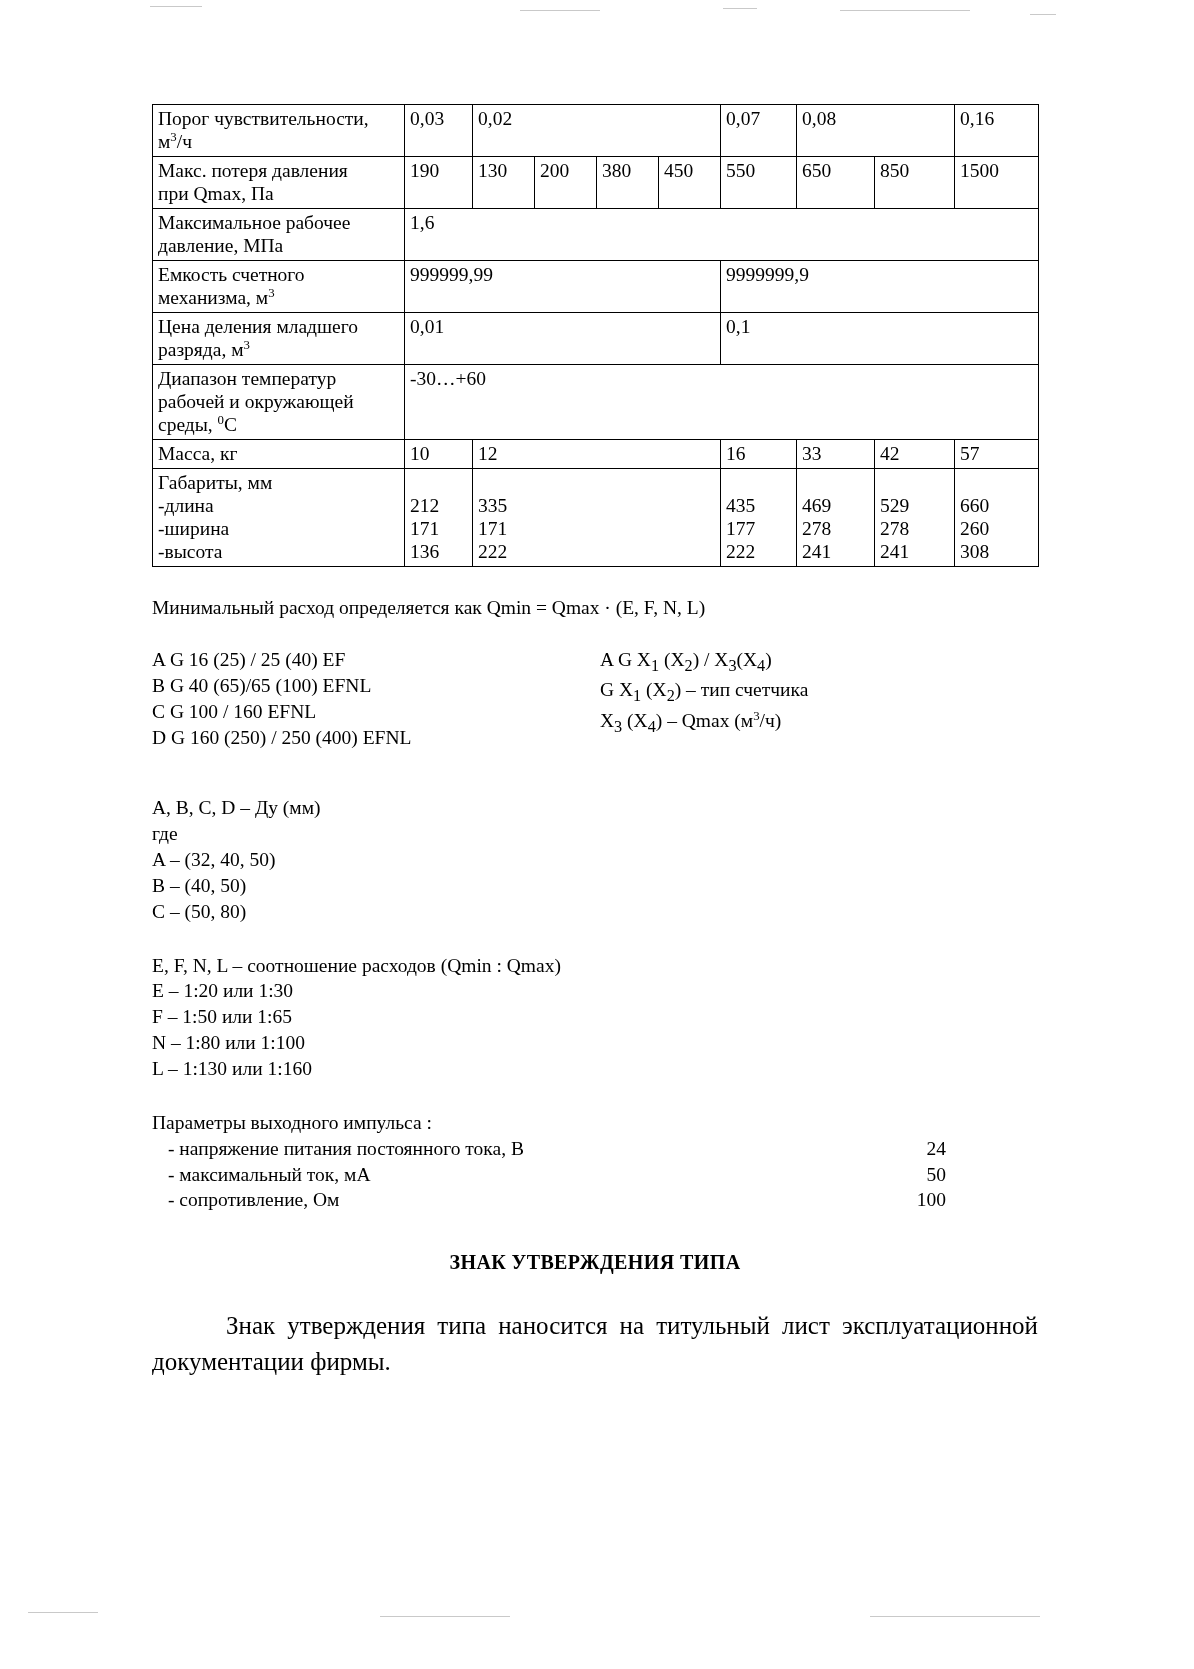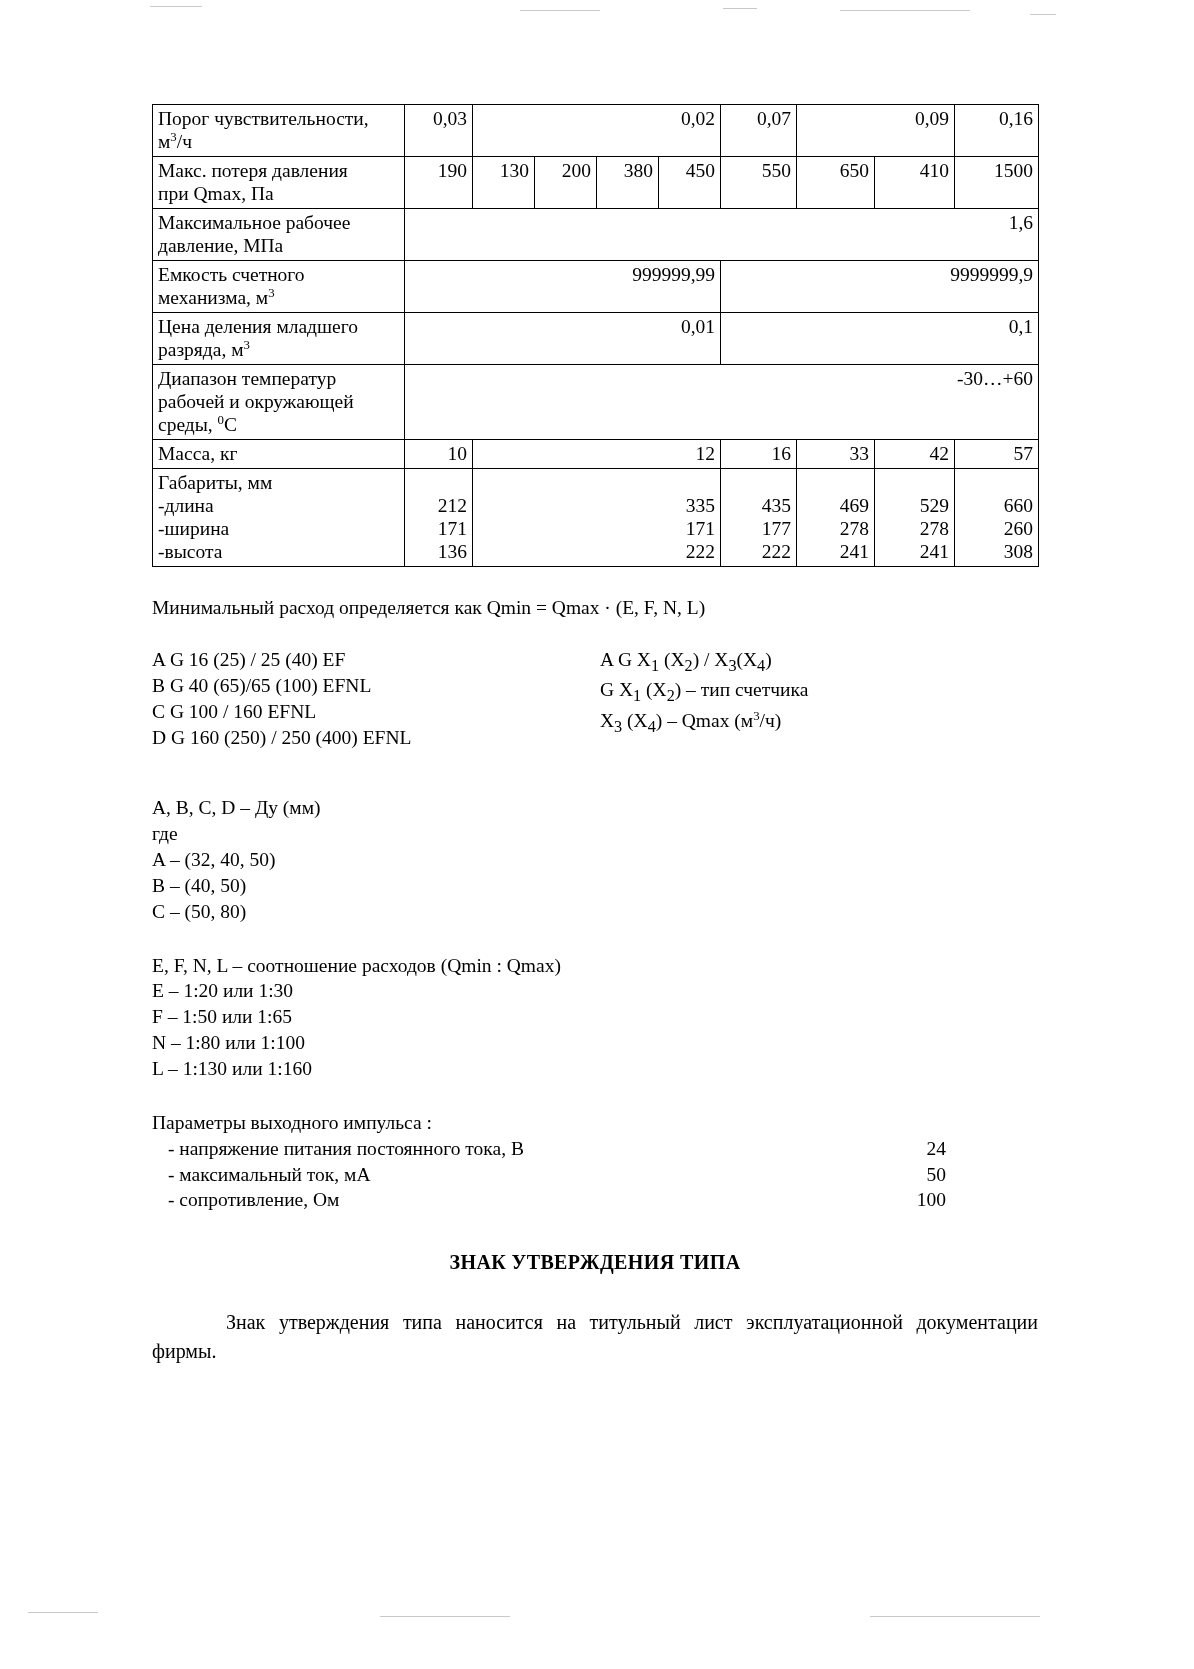--- a/index.html
+++ b/index.html
@@ -48,21 +48,21 @@
   table.spec td {
     border: 1.6px solid #000;
     padding: 2px 5px 3px 5px;
     vertical-align: top;
   }
   td.lbl {
     text-align: left;
     width: 252px;
   }
   td.val {
-    text-align: right;
+    text-align: left;
     font-family: Liberation Serif, serif;
   }
   sup.s {
     font-size: 0.66em;
     vertical-align: super;
     line-height: 0;
   }
 
   
   .para {
@@ -111,21 +111,21 @@
   h2.section-title {
     font-size: 20px;
     font-weight: bold;
     text-align: center;
     letter-spacing: 0.4px;
     margin: 4px;
     font-family: "Liberation Serif", "DejaVu Serif", serif;
   }
 
   .indent-para {
-    font-size: 20px;
+    font-size: 25px;
     line-height: 1.45;
     text-align: justify;
     text-indent: 74px;
     margin: 0;
     width: 886px;
   }
 </style>
 </head>
 <body>
 
@@ -158,37 +158,37 @@
       <tbody>
 
         <tr>
           <td class="lbl">
             <span>Порог чувствительности,</span><br>
             <span>м</span><sup class="s">3</sup><span>/ч</span>
           </td>
           <td class="val">0,03</td>
           <td class="val" colspan="4">0,02</td>
           <td class="val">0,07</td>
-          <td class="val" colspan="2">0,09</td>
+          <td class="val" colspan="2">0,08</td>
           <td class="val">0,16</td>
         </tr>
 
         <tr>
           <td class="lbl">
             <span>Макс. потеря давления</span><br>
             <span>при Qmax, Па</span>
           </td>
           <td class="val">190</td>
           <td class="val">130</td>
           <td class="val">200</td>
           <td class="val">380</td>
           <td class="val">450</td>
           <td class="val">550</td>
           <td class="val">650</td>
-          <td class="val">410</td>
+          <td class="val">850</td>
           <td class="val">1500</td>
         </tr>
 
         <tr>
           <td class="lbl">
             <span>Максимальное рабочее</span><br>
             <span>давление, МПа</span>
           </td>
           <td class="val" colspan="9">1,6</td>
         </tr>

